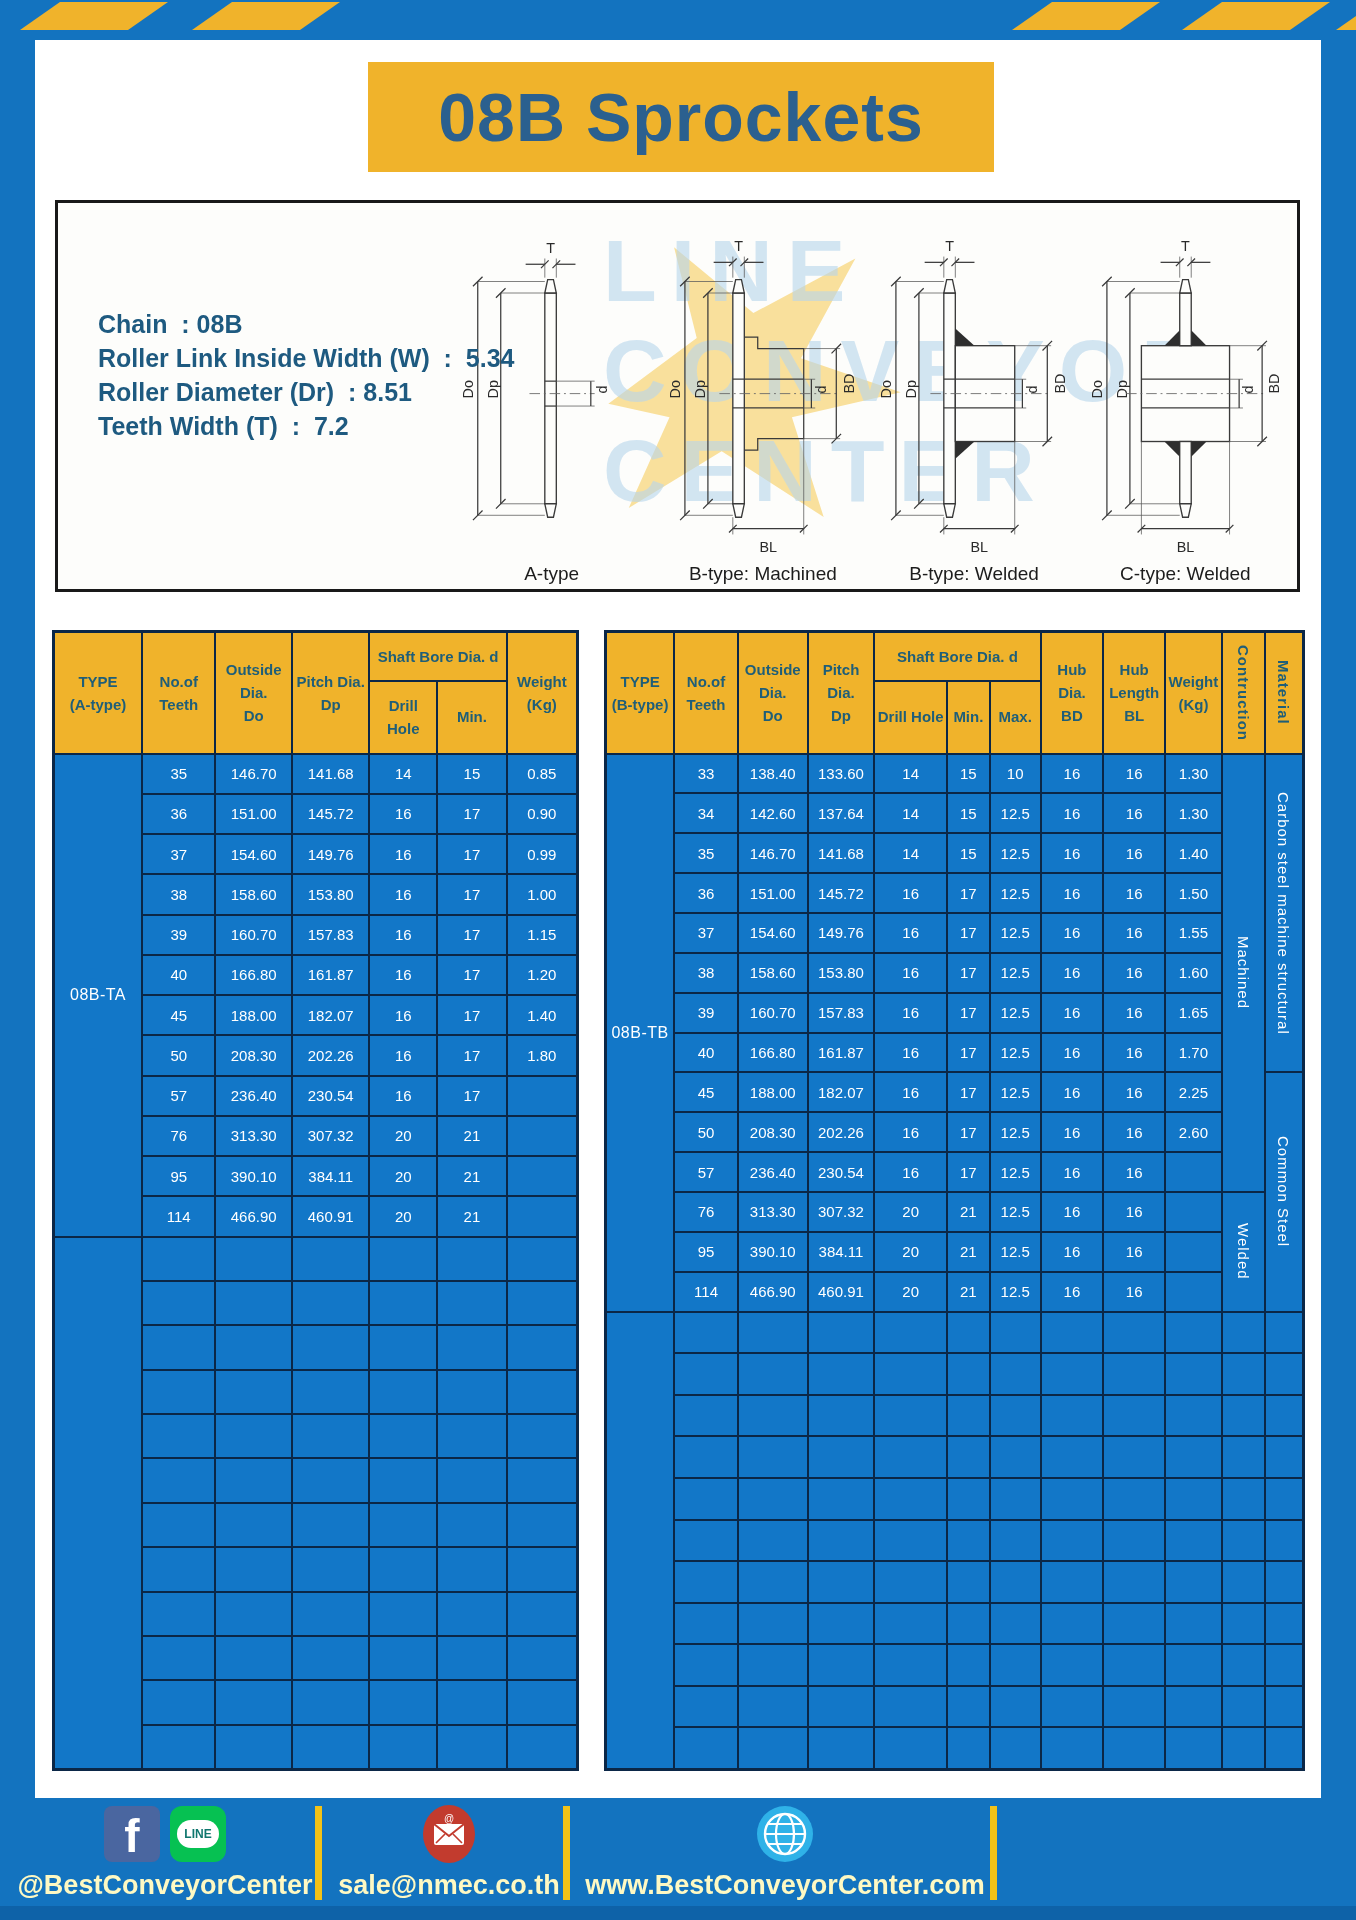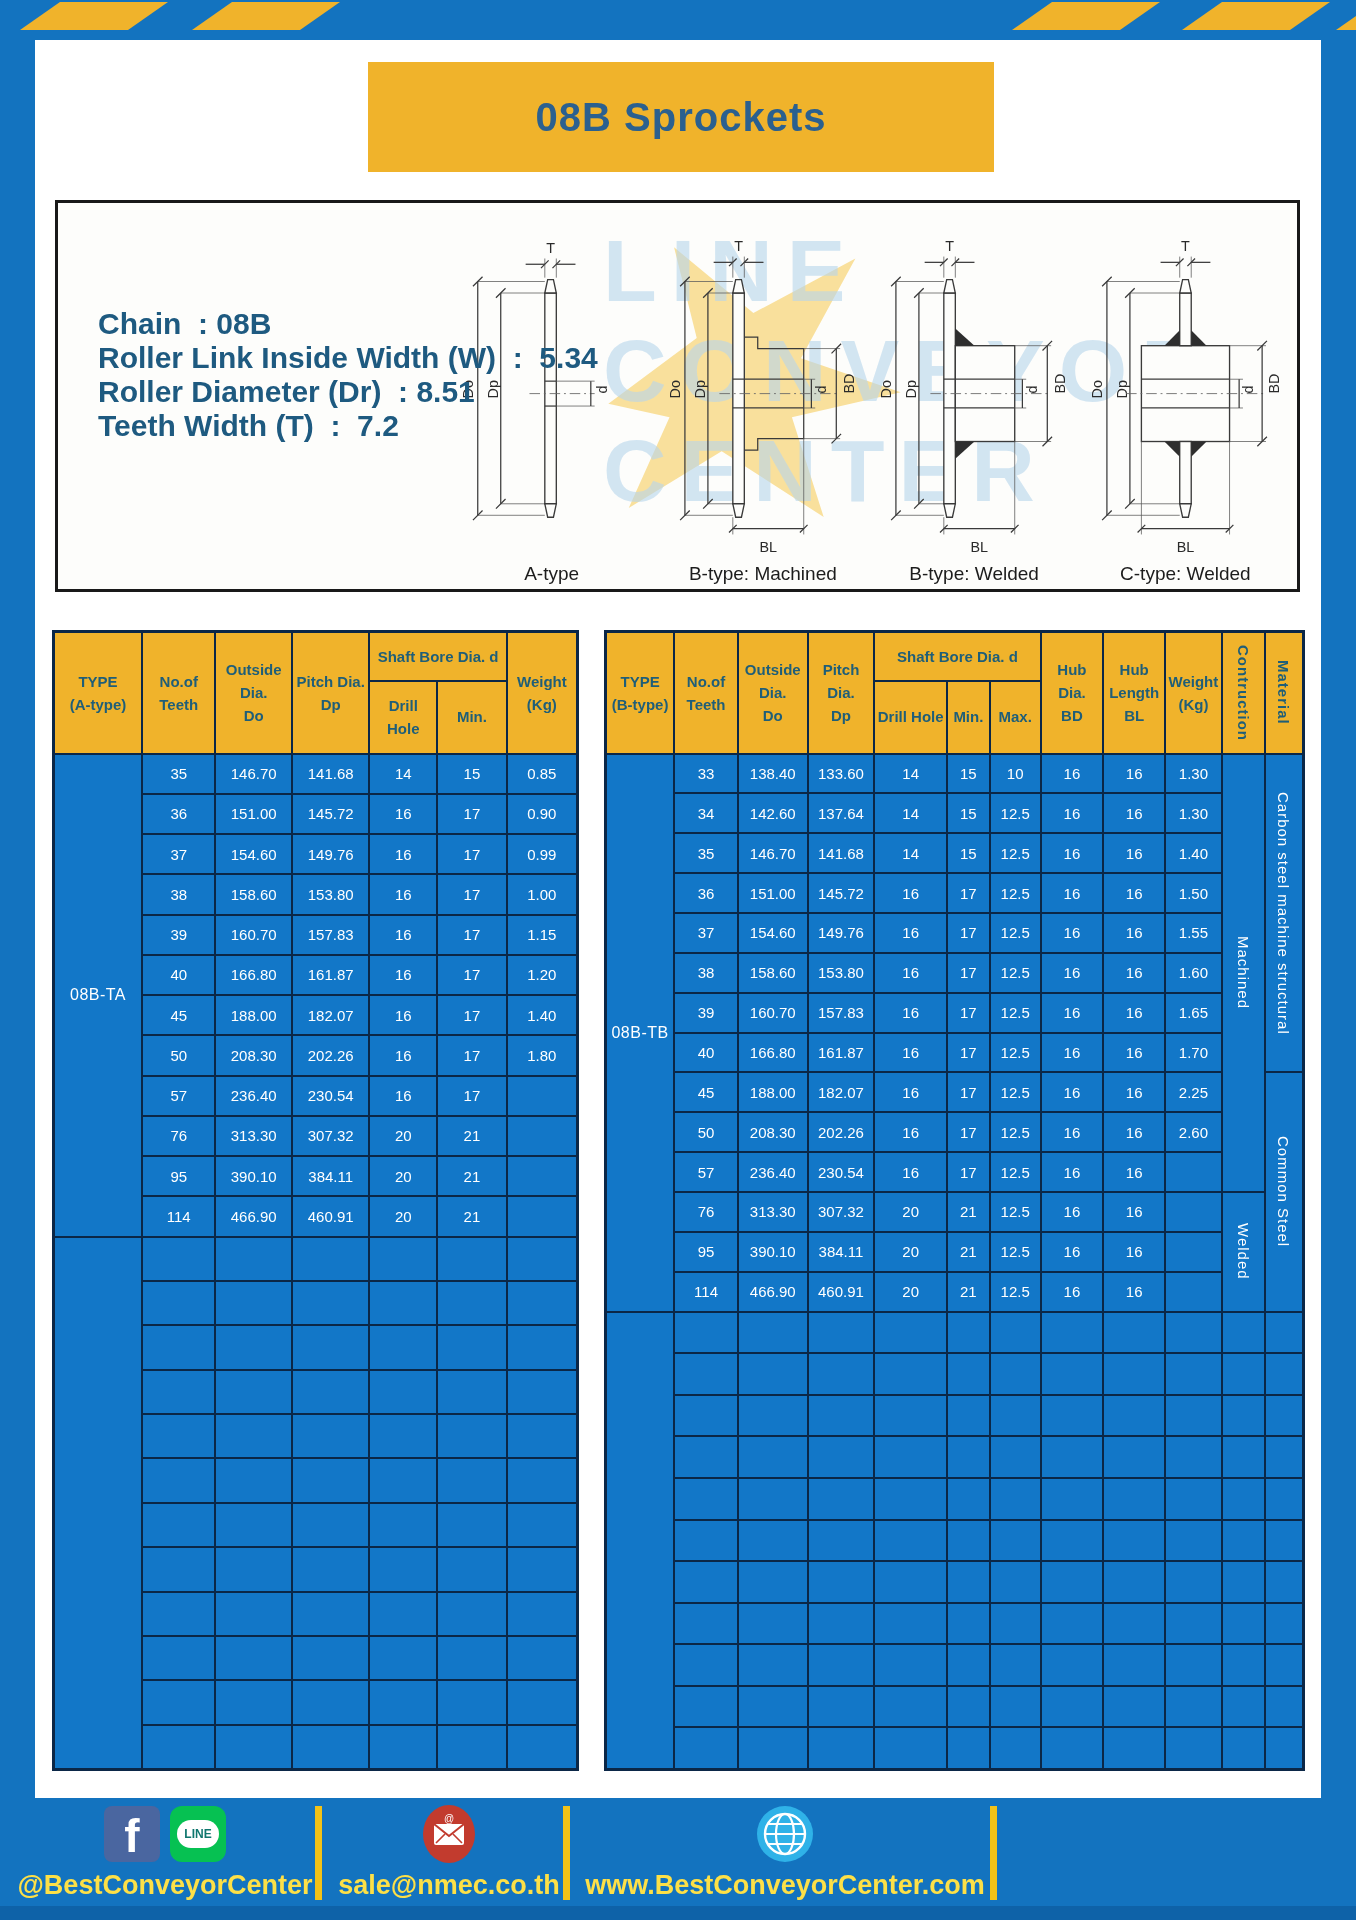--- a/index.html
+++ b/index.html
@@ -5,29 +5,29 @@
   html,body{margin:0;padding:0;}
   .page{position:relative;width:1356px;height:1920px;background:#1373bf;overflow:hidden;
         font-family:"Liberation Sans", sans-serif;}
   
   .topbar{position:absolute;left:0;top:0;width:100%;height:36px;background:#1373bf;}
   .stripe{position:absolute;top:2px;height:28px;width:108px;background:#f0b32b;transform:skewX(-55deg);}
   
   .content{position:absolute;left:35px;top:40px;width:1286px;height:1758px;background:#ffffff;}
   .title-box{position:absolute;left:333px;top:22px;width:626px;height:110px;background:#f0b32b;
              display:flex;align-items:center;justify-content:center;}
-  .title-box span{font-size:40px;font-weight:bold;color:#2b608f;letter-spacing:1px;}
+  .title-box span{font-size:68px;font-weight:bold;color:#2b608f;letter-spacing:1px;}
   
   .panel{position:absolute;left:20px;top:160px;width:1239px;height:386px;border:3px solid #191919;
          background:#fdfdfb;overflow:hidden;}
   .wm-logo{position:absolute;left:505px;top:28px;width:340px;height:300px;opacity:.55;z-index:0;}
   .wm-text{position:absolute;left:545px;top:18px;width:700px;z-index:0;color:#b7d6ec;opacity:.6;
            font-weight:bold;font-size:88px;line-height:100px;letter-spacing:14px;white-space:nowrap;}
   .spec{position:absolute;left:40px;top:104px;z-index:2;}
-  .spec div{font-size:30px;font-weight:bold;color:#1e5a80;line-height:34px;white-space:pre;}
+  .spec div{font-size:25px;font-weight:bold;color:#1e5a80;line-height:34px;white-space:pre;}
   .figs{position:absolute;left:388px;top:6px;right:6px;bottom:4px;display:flex;z-index:1;}
   .fig{flex:1;display:flex;flex-direction:column;align-items:center;justify-content:flex-end;}
   .fig svg{display:block;}
   .fig-label{font-size:19px;color:#1c1c1c;margin-top:2px;}
   .draw line,.draw path.s{stroke:#3a3a3a;stroke-width:1.3;fill:none;}
   .draw .thin{stroke:#5a5a5a;stroke-width:.8;}
   .draw .cl{stroke:#666;stroke-width:.9;stroke-dasharray:11 4 2 4;}
   .draw .body{fill:#fdfdfb;stroke:#3a3a3a;stroke-width:1.4;}
   .draw .solid{fill:#2e2e2e;stroke:none;}
   .draw text{font-size:15px;fill:#2a2a2a;font-family:"Liberation Sans",sans-serif;}
@@ -40,21 +40,21 @@
   th{background:#f0b32b;color:#1f5e78;font-weight:bold;font-size:15px;text-align:center;
      vertical-align:middle;white-space:pre-line;line-height:1.55;}
   td{background:#1277c8;color:#ffffff;font-size:15px;text-align:center;vertical-align:middle;}
   td.type-cell{font-size:16px;letter-spacing:.5px;}
   .vert{writing-mode:vertical-rl;text-orientation:mixed;letter-spacing:1px;white-space:normal;
         text-align:center;padding:4px 0;}
   
   .footer{position:absolute;left:0;top:1798px;width:100%;height:122px;background:#1373bf;}
   .f-item{position:absolute;top:6px;display:flex;flex-direction:column;align-items:center;gap:6px;}
   .f-icons{display:flex;gap:10px;align-items:center;height:60px;}
-  .f-label{color:#fde047;font-weight:bold;font-size:27px;white-space:nowrap;}
+  .f-label{color:#fef9c3;font-weight:bold;font-size:27px;white-space:nowrap;}
   .f-div{position:absolute;top:8px;width:7px;height:94px;background:#f2c218;}
   .fb-icon{width:56px;height:56px;background:#4a66a0;border-radius:8px;display:flex;align-items:flex-end;
            justify-content:center;color:#fff;font-weight:bold;font-size:46px;line-height:52px;}
   .line-icon{width:56px;height:56px;background:#06c152;border-radius:12px;display:flex;align-items:center;
              justify-content:center;position:relative;}
   .line-bubble{width:42px;height:28px;background:#fff;border-radius:14px;display:flex;align-items:center;
                justify-content:center;font-size:12px;font-weight:bold;color:#0f766e;}
   .bottom-edge{position:absolute;left:0;bottom:0;width:100%;height:14px;background:#0e62a8;}
 </style>
 </head>

